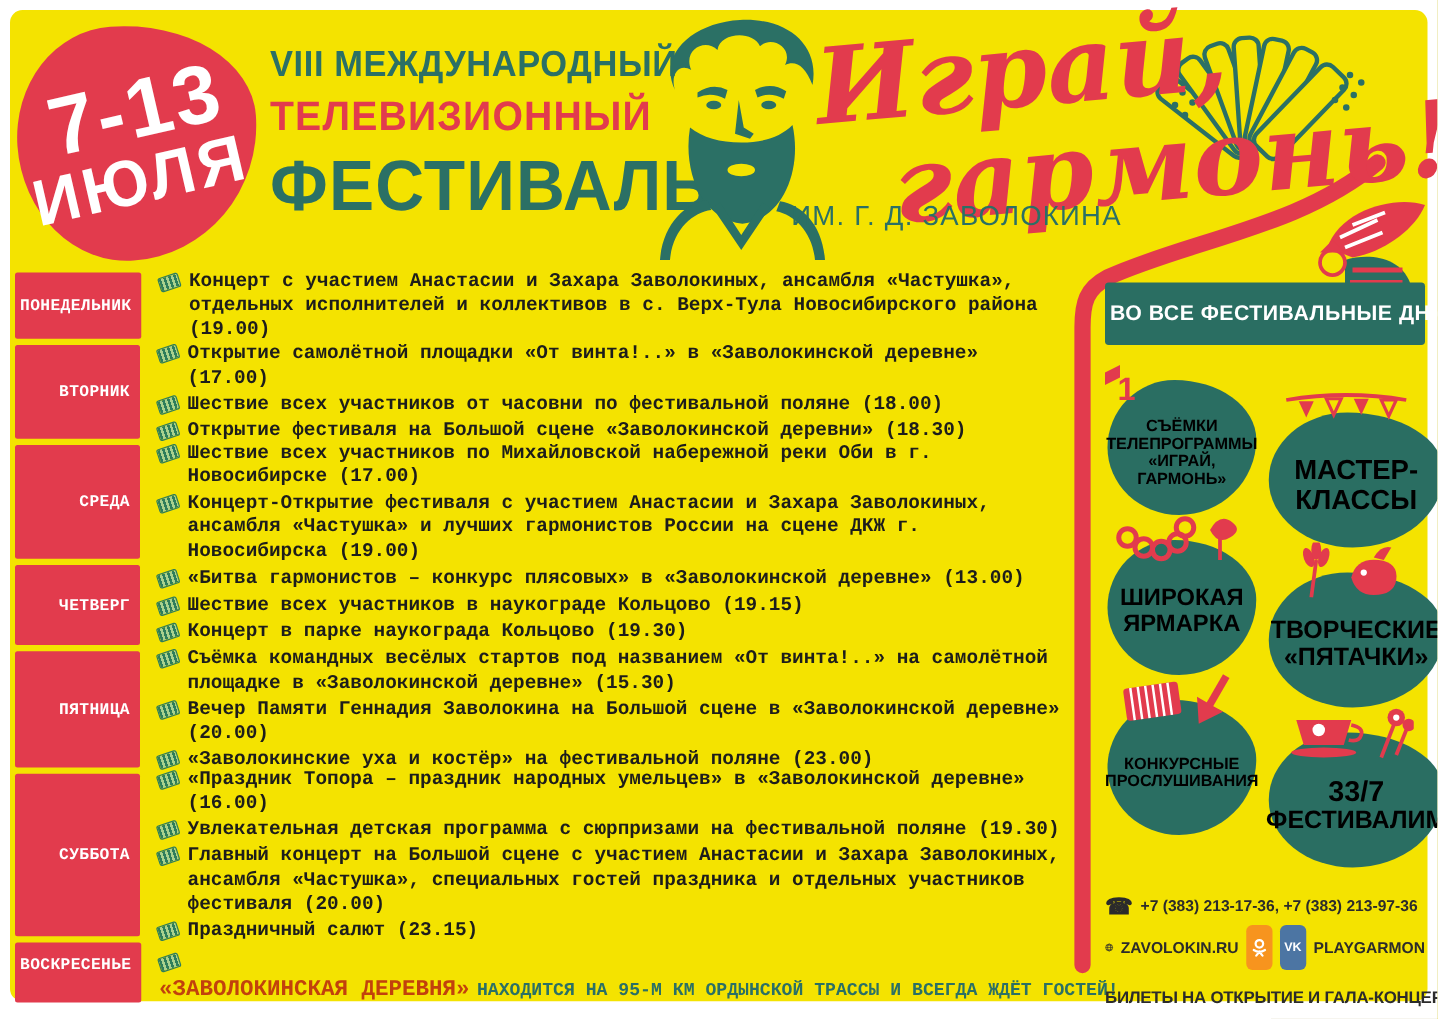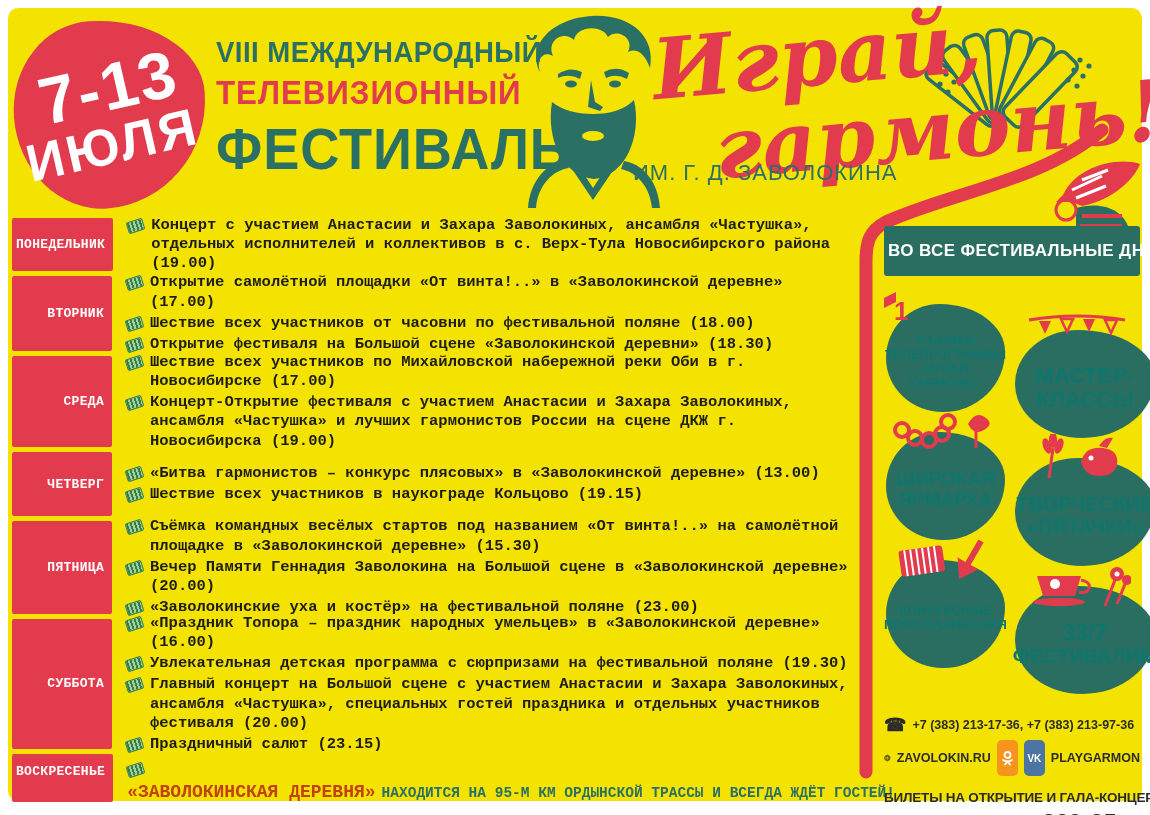--- a/index.html
+++ b/index.html
@@ -59,21 +59,21 @@
 
   
   .sidebar{position:absolute;left:884px;top:226px;width:256px;z-index:2;}
   .fest-banner{background:#2A6E62;color:#fff;font-weight:bold;font-size:17px;
     text-align:center;padding:15px 4px;border-radius:3px;white-space:nowrap;letter-spacing:.4px;}
   .badges{display:grid;grid-template-columns:1fr 1fr;column-gap:6px;margin-top:12px;padding-bottom:26px;}
   .badge{position:relative;height:128px;display:flex;align-items:center;justify-content:center;}
   .badge:nth-child(even){transform:translateY(26px);}
   .blob{position:absolute;left:2px;right:2px;top:16px;bottom:4px;background:#2A6E62;
     border-radius:45% 55% 52% 48% / 50% 44% 56% 50%;}
-  .b-label{position:relative;color:#0f766e;font-weight:bold;text-align:center;
+  .b-label{position:relative;color:#000000;font-weight:bold;text-align:center;
     line-height:1.08;margin-top:20px;}
   .sz-s{font-size:13px;} .sz-l{font-size:22px;} .sz-m{font-size:19px;} .sz-m2{font-size:20px;}
   .big247{font-size:23px;display:block;}
   .deco{position:absolute;z-index:3;}
   .contacts{margin-top:18px;color:#2b2b2b;font-weight:bold;}
   .c-line{display:flex;align-items:center;gap:6px;margin-top:6px;font-size:12.5px;white-space:nowrap;}
   .glyph{font-size:18px;line-height:1;}
   .sq-icon{width:21px;height:36px;border-radius:5px;display:flex;align-items:center;
     justify-content:center;flex:0 0 21px;text-align:center;}
   .ok-bg{background:#F7941E;} .vk-bg{background:#4C75A3;color:#fff;font-size:10px;font-weight:bold;}
@@ -221,20 +221,24 @@
       <div class="day-label">ЧЕТВЕРГ</div>
       <div class="events">
         <div class="event">
             <span class="acc-bullet"></span>
             <span>«Битва гармонистов – конкурс плясовых» в «Заволокинской деревне» (13.00)</span>
           </div>
         <div class="event">
             <span class="acc-bullet"></span>
             <span>Шествие всех участников в наукограде Кольцово (19.15)</span>
           </div>
+        <div class="event">
+            <span class="acc-bullet"></span>
+            <span>Концерт в парке наукограда Кольцово (19.30)</span>
+          </div>
       </div>
     </div>
 
     <div class="day-row r-fri">
       <div class="day-label">ПЯТНИЦА</div>
       <div class="events">
         <div class="event">
             <span class="acc-bullet"></span>
             <span>Съёмка командных весёлых стартов под названием «От винта!..» на самолётной площадке в «Заволокинской деревне» (15.30)</span>
           </div>

